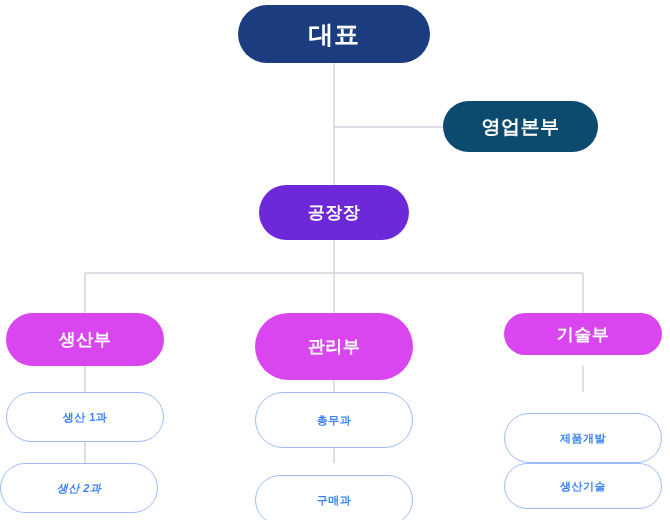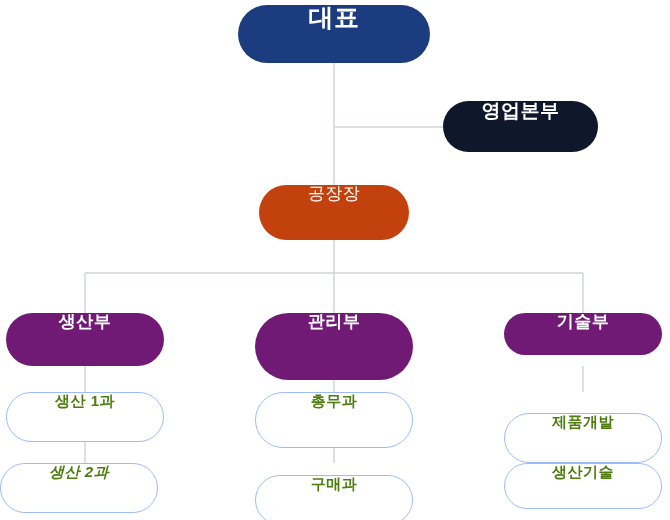--- a/index.html
+++ b/index.html
@@ -27,20 +27,21 @@
     top: 0;
     width: 670px;
     height: 520px;
     pointer-events: none;
   }
 
   
   .node {
     position: absolute;
     display: flex;
+    align-items: center;
     justify-content: center;
     box-sizing: border-box;
     border-radius: 999px;
     text-align: center;
     white-space: nowrap;
     letter-spacing: 0.5px;
   }
 
   .node-label {
     display: block;
@@ -48,42 +49,42 @@
   }
 
   
   .node.level-ceo {
     background: #1b3c7e;
     color: #ffffff;
     font-size: 25px;
     font-weight: bold;
   }
   .node.level-division {
-    background: #0f172a;
+    background: #0c4a6e;
     color: #ffffff;
     font-size: 19px;
     font-weight: bold;
   }
   .node.level-plant {
-    background: #c2410c;
+    background: #6d28d9;
     color: #ffffff;
     font-size: 17px;
-    font-weight: normal;
+    font-weight: bold;
   }
   .node.level-dept {
-    background: #701a75;
+    background: #d946ef;
     color: #ffffff;
     font-size: 17px;
     font-weight: bold;
   }
   .node.level-team {
     background: #ffffff;
-    color: #4d7c0f;
+    color: #3b82f6;
     border: 1.6px solid #9dbcf5;
-    font-size: 15px;
+    font-size: 11px;
     font-weight: bold;
   }
 </style>
 </head>
 <body>
 
 <div id="org-chart">
 
   <svg class="lines" id="connector-lines" viewBox="0 0 670 520" width="670" height="520" xmlns="http://www.w3.org/2000/svg">
       <line x1="334" x2="334" y1="63" y2="185" stroke="#cfd3d8" stroke-width="1.4"></line>

